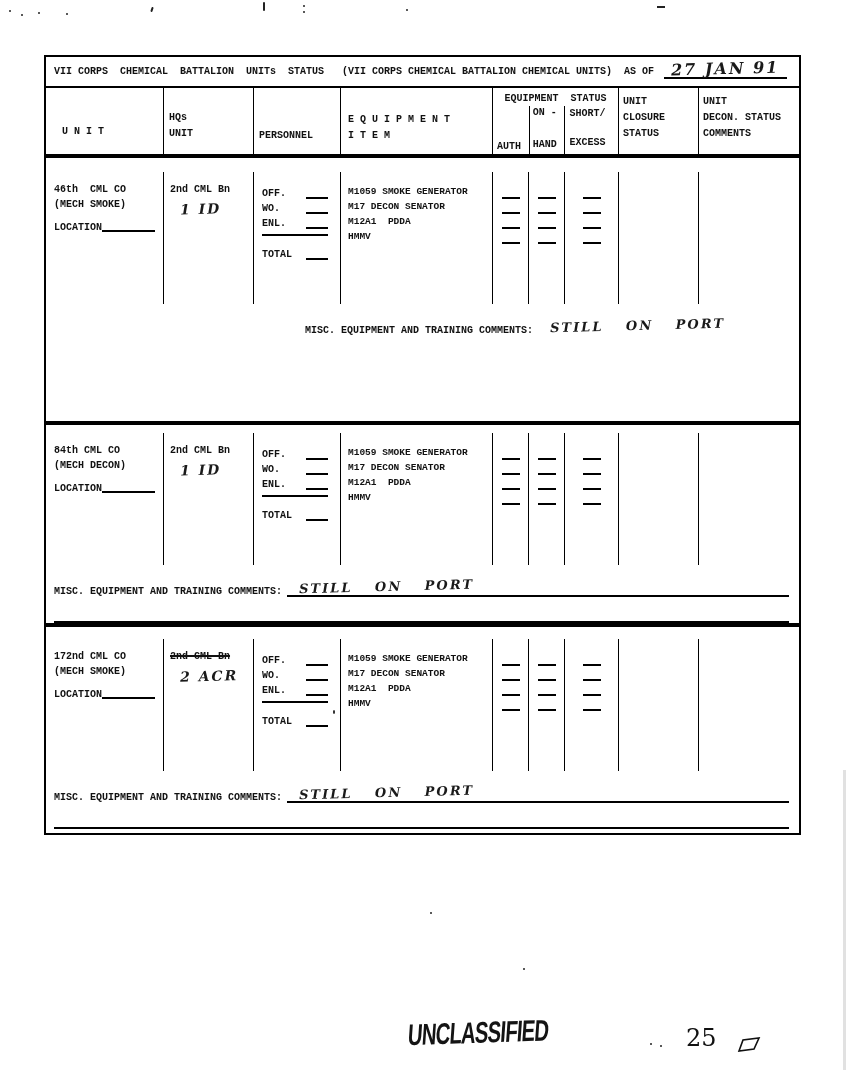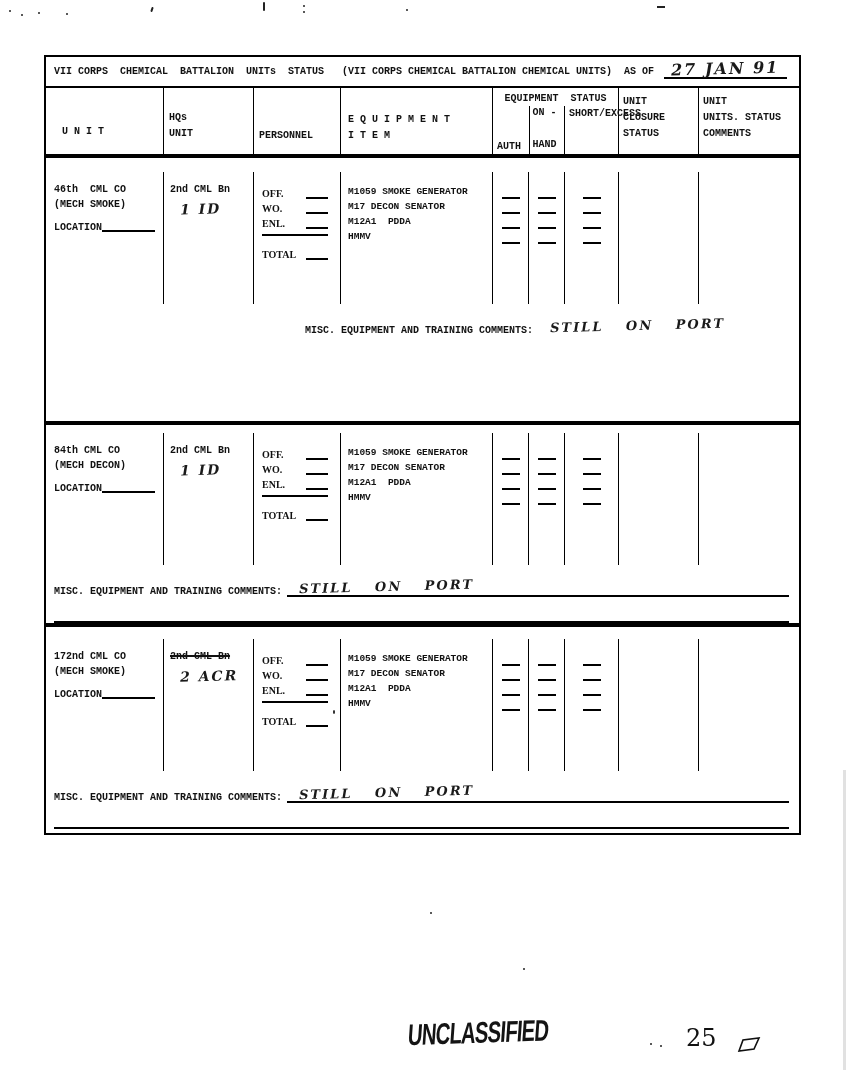--- a/index.html
+++ b/index.html
@@ -53,40 +53,40 @@
   .c-equip { width: 152px; } .c-status { width: 126px; }
   .c-clos { width: 80px; } .c-comm { width: 100px; border-right: none; }
   .h-unit   { margin: 38px 0 0 16px; }
   .h-hq     { margin: 22px 0 0 5px; line-height: 16px; }
   .h-pers   { margin: 42px 0 0 5px; }
   .h-equip  { margin: 24px 0 0 7px; line-height: 16px; }
   .h-status-top { text-align: center; margin-top: 5px; }
   .h-status-sub { display: flex; height: 48px; margin-top: 2px; }
   .h-auth { width: 36px; display: flex; align-items: flex-end; padding: 0 0 2px 4px; }
   .h-onhand { width: 36px; border-left: 1px solid #000; display: flex; flex-direction: column; justify-content: flex-end; padding: 0 0 2px 3px; line-height: 15px; gap: 17px; }
-  .h-short { width: 54px; border-left: 1px solid #000; display: flex; flex-direction: row; justify-content: flex-start; padding: 0 0 4px 4px; line-height: 15px; }
+  .h-short { width: 54px; border-left: 1px solid #000; display: flex; flex-direction: column; justify-content: space-between; padding: 0 0 4px 4px; line-height: 15px; }
   .h-clos, .h-comm { margin: 6px 0 0 4px; line-height: 16px; }
 
   
   .block { border-bottom: 4px solid #000; display: flex; flex-direction: column; }
   .b1 { height: 293px; align-items: center; } .b2 { height: 218px; } .b3 { height: 227px; border-bottom: none; justify-content: center; }
   .b1 .cols { margin-top: 14px; } .b2 .cols, .b3 .cols { margin-top: 8px; }
   .cols { display: flex; height: 132px; }
   .bc { border-right: 1px solid #000; height: 100%; }
   .c-auth { width: 36px; } .c-onhand { width: 36px; } .c-short { width: 54px; }
 
   .cell-unit { padding: 12px 6px 0 8px; }
   .cell-unit .u2 { margin-top: 4px; }
   .locrow { display: flex; margin-top: 12px; }
   .blank-fill { flex: 1; border-bottom: 2px solid #000; margin: 0 2px 1px 0; }
 
   .cell-hq { padding: 12px 4px 0 6px; }
 
   .cell-pers { padding: 12px 6px 0 8px; }
-  .prow { display: flex; height: 15px; align-items: flex-end; font-family: Liberation Serif, serif; }
+  .prow { display: flex; height: 15px; align-items: flex-end; }
   .plabel { width: 44px; }
   .pblank { width: 22px; border-bottom: 2px solid #000; }
   .sumline { width: 66px; border-top: 2px solid #000; margin-top: 5px; }
   .prow.total { margin-top: 9px; }
 
   .cell-equip { padding: 12px 4px 0 7px; font-size: 9.5px; }
   .cell-equip .lbl { font-size: 9.5px; line-height: 15px; }
 
   .dashcol { display: flex; flex-direction: column; align-items: center; padding-top: 12px; }
   .dash { width: 18px; height: 15px; border-bottom: 2px solid #000; }
@@ -176,21 +176,21 @@
       <div class="hc c-clos">
         <div class="h-clos">
           <div class="hlbl">UNIT</div>
           <div class="hlbl">CLOSURE</div>
           <div class="hlbl">STATUS</div>
         </div>
       </div>
       <div class="hc c-comm">
         <div class="h-comm">
           <div class="hlbl">UNIT</div>
-          <div class="hlbl">UNITS. STATUS</div>
+          <div class="hlbl">DECON. STATUS</div>
           <div class="hlbl">COMMENTS</div>
         </div>
       </div>
     </div>
 
     <div class="block b1">
       <div class="cols">
         <div class="bc c-unit cell-unit">
           <div class="lbl">46th  CML CO</div>
           <div class="lbl u2">(MECH SMOKE)</div>

